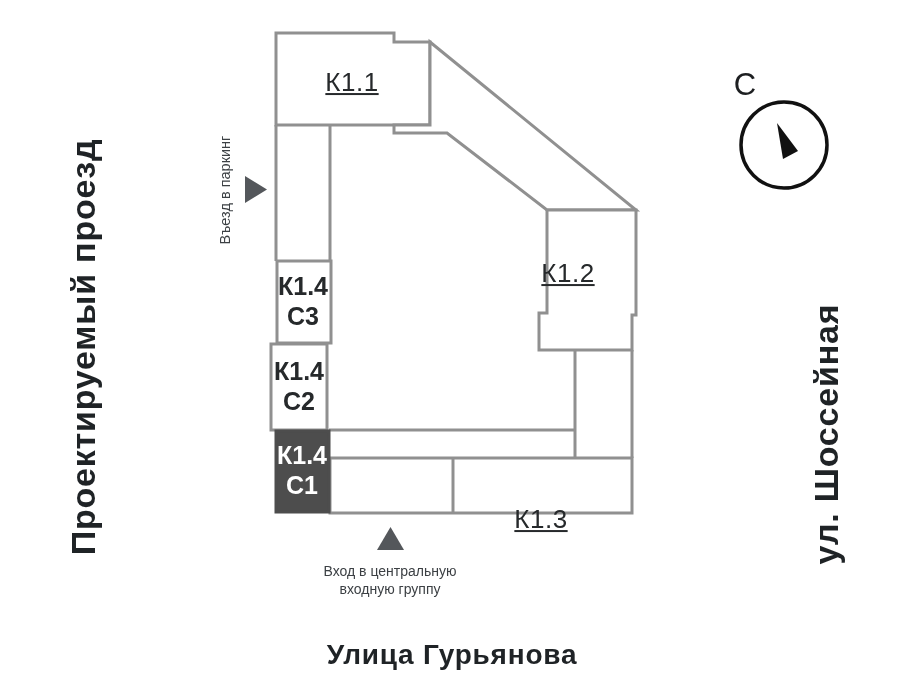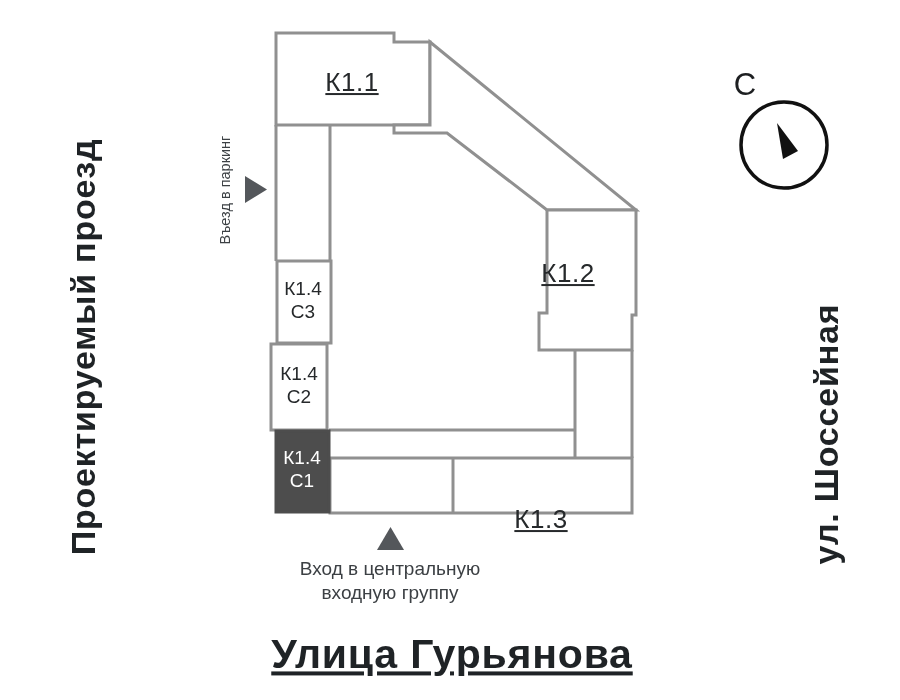--- a/index.html
+++ b/index.html
@@ -19,31 +19,31 @@
     position: absolute;
     transform: translate(-50%, -50%);
     white-space: nowrap;
     color: #26292b;
     text-align: center;
     line-height: 1.15;
   }
   .lbl.vert { transform: translate(-50%, -50%) rotate(-90deg); }
 
   .building-label { font-size: 26px; font-weight: 500; letter-spacing: 0.5px; text-decoration: underline; }
-  .block-label    { font-size: 19px; font-weight: 400; line-height: 1.2; }
+  .block-label    { font-size: 25px; font-weight: 700; line-height: 1.2; }
   .block-label.selected { color: #ffffff; }
 
   .street-label {
     font-size: 34px; font-weight: 600;
     color: #1f2326; letter-spacing: 0.8px;
   }
-  .street-label.bottom { font-size: 41px; text-decoration: underline; }
+  .street-label.bottom { font-size: 28px; }
 
   .annotation {
-    font-size: 19px; font-weight: 500;
+    font-size: 14px; font-weight: 500;
     color: #3c4044; line-height: 1.28;
   }
   .annotation.small { font-size: 14.5px; }
 
   .compass-n {
     font-size: 31px; font-weight: 500; color: #1d1f21;
   }
 </style>
 </head>
 <body>

